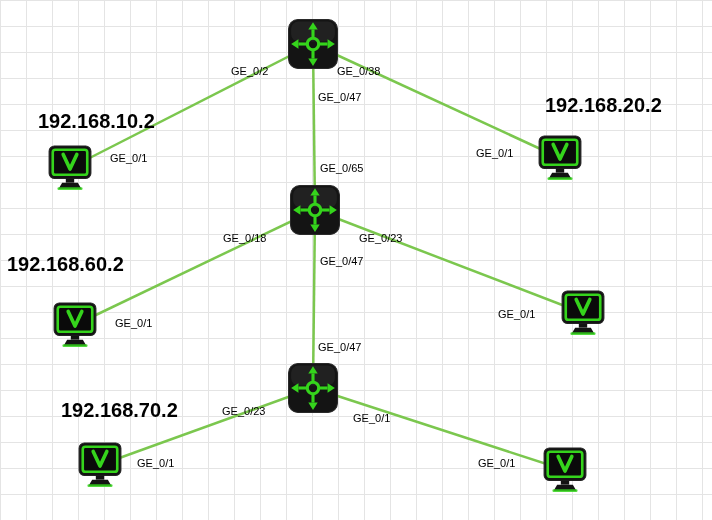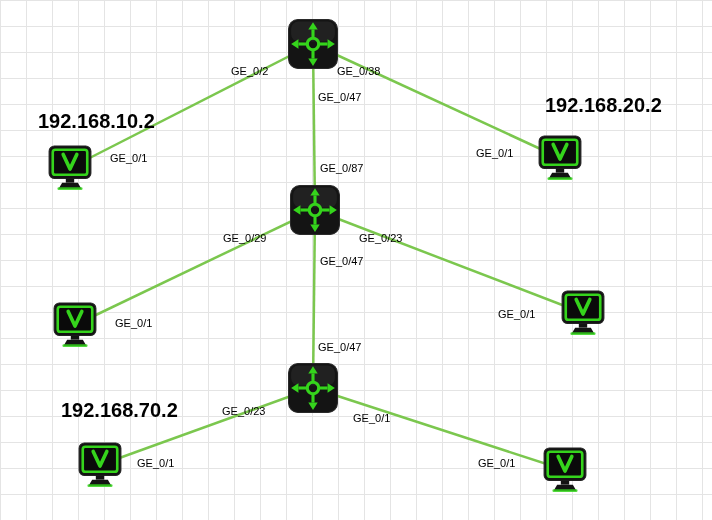--- a/index.html
+++ b/index.html
@@ -144,34 +144,35 @@
       </svg>
   </div>
 
   <div class="plabel" style="left:231px;top:64px">GE_0/2</div>
   <div class="plabel" style="left:110px;top:151px">GE_0/1</div>
 
   <div class="plabel" style="left:337px;top:64px">GE_0/38</div>
   <div class="plabel" style="left:476px;top:146px">GE_0/1</div>
 
   <div class="plabel" style="left:318px;top:90px">GE_0/47</div>
-  <div class="plabel" style="left:320px;top:161px">GE_0/87</div>
+  <div class="plabel" style="left:320px;top:161px">GE_0/65</div>
 
-  <div class="plabel" style="left:223px;top:231px">GE_0/29</div>
+  <div class="plabel" style="left:223px;top:231px">GE_0/18</div>
   <div class="plabel" style="left:115px;top:316px">GE_0/1</div>
 
   <div class="plabel" style="left:359px;top:231px">GE_0/23</div>
   <div class="plabel" style="left:498px;top:307px">GE_0/1</div>
 
   <div class="plabel" style="left:320px;top:254px">GE_0/47</div>
   <div class="plabel" style="left:318px;top:340px">GE_0/47</div>
 
   <div class="plabel" style="left:222px;top:404px">GE_0/23</div>
   <div class="plabel" style="left:137px;top:456px">GE_0/1</div>
 
   <div class="plabel" style="left:353px;top:411px">GE_0/1</div>
   <div class="plabel" style="left:478px;top:456px">GE_0/1</div>
 
   <div class="iplabel" style="left:38px;top:112px">192.168.10.2</div>
   <div class="iplabel" style="left:545px;top:96px">192.168.20.2</div>
+  <div class="iplabel" style="left:7px;top:255px">192.168.60.2</div>
   <div class="iplabel" style="left:61px;top:401px">192.168.70.2</div>
 
 </div>
 
 </body></html>

